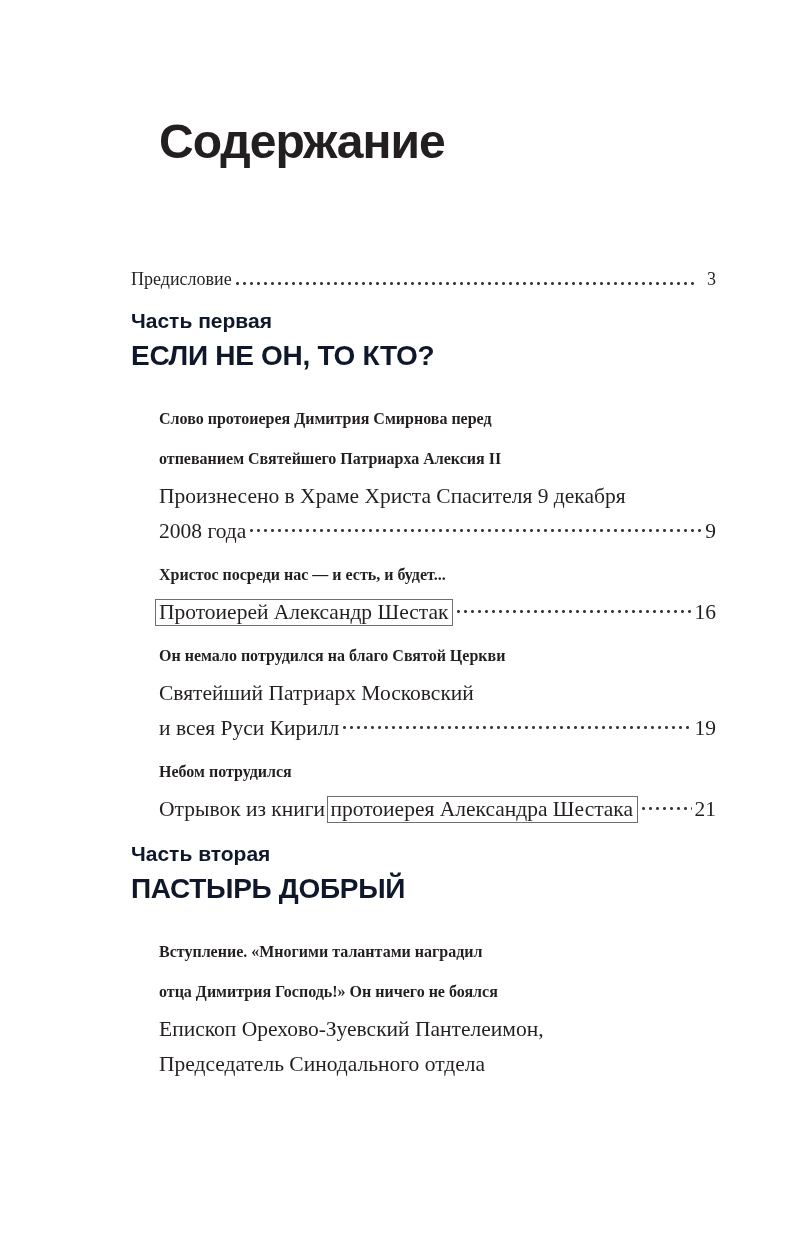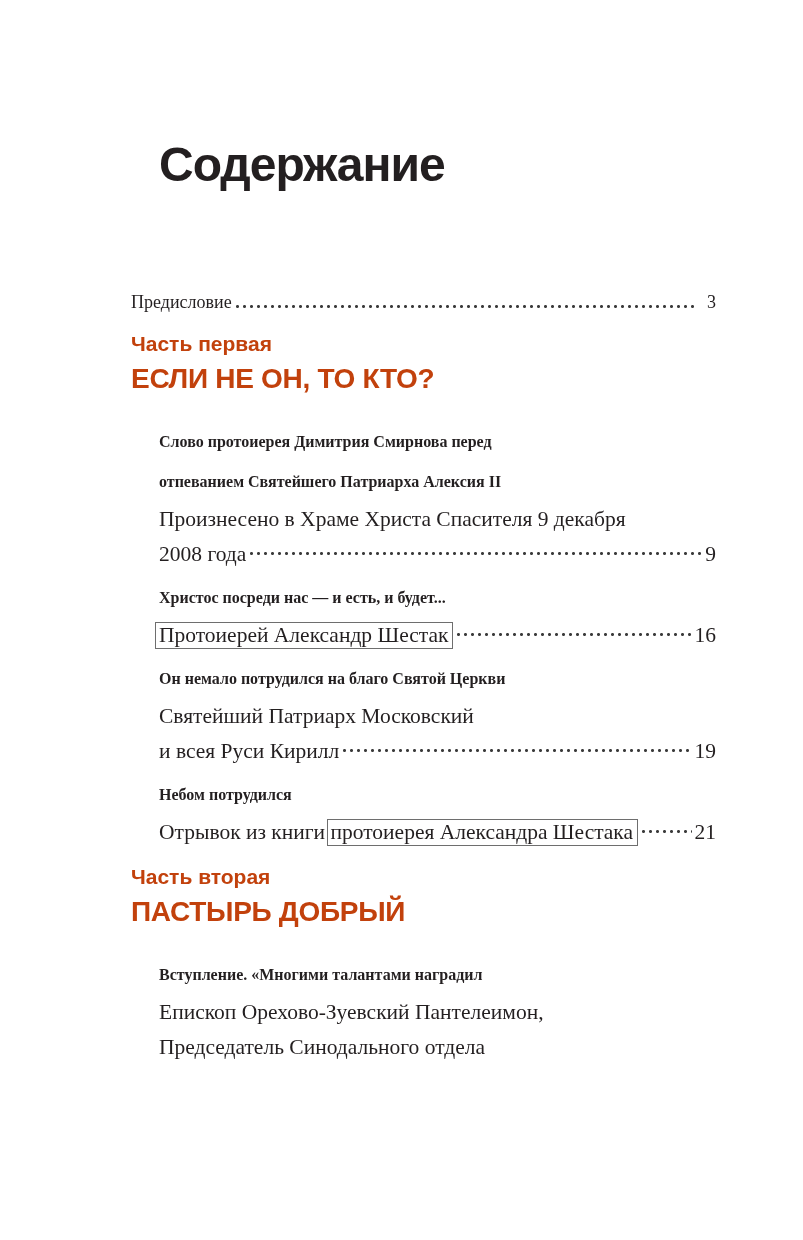--- a/index.html
+++ b/index.html
@@ -11,37 +11,37 @@
     position: relative;
     width: 803px;
     height: 1240px;
     background: #ffffff;
     color: #231f20;
     overflow: hidden;
   }
   .content {
     position: absolute;
     left: 131px;
-    top: 139px;
+    top: 116px;
     width: 585px;
   }
   .doc-title {
     margin: 0 0 0 28px;
     font-family: "Liberation Sans", sans-serif;
     font-weight: 700;
     font-size: 48px;
     line-height: 52px;
     letter-spacing: -1px;
     color: #231f20;
   }
   
   .part {
     font-family: "Liberation Sans", sans-serif;
     font-weight: 700;
-    color: #c2410c;
+    color: #0f172a;
   }
   .entry + .part { margin-top: 14px; }
   .part-label {
     font-size: 21px;
     line-height: 26px;
   }
   .part-title {
     font-size: 28px;
     line-height: 34px;
     margin-top: 5px;
@@ -168,20 +168,23 @@
           </div>
         </div>
         <div class="part">
           <div class="part-label">Часть вторая</div>
           <div class="part-title">ПАСТЫРЬ ДОБРЫЙ</div>
         </div>
         <div class="entry">
           <div class="row title">
             <span class="text"><span>Вступление. «Многими талантами наградил</span></span>
           </div>
+          <div class="row title">
+            <span class="text"><span>отца Димитрия Господь!» Он ничего не боялся</span></span>
+          </div>
           <div class="row sub">
             <span class="text"><span>Епископ Орехово-Зуевский Пантелеимон,</span></span>
           </div>
           <div class="row sub">
             <span class="text"><span>Председатель Синодального отдела</span></span>
           </div>
         </div>
       </div>
   </div>
 </div>

